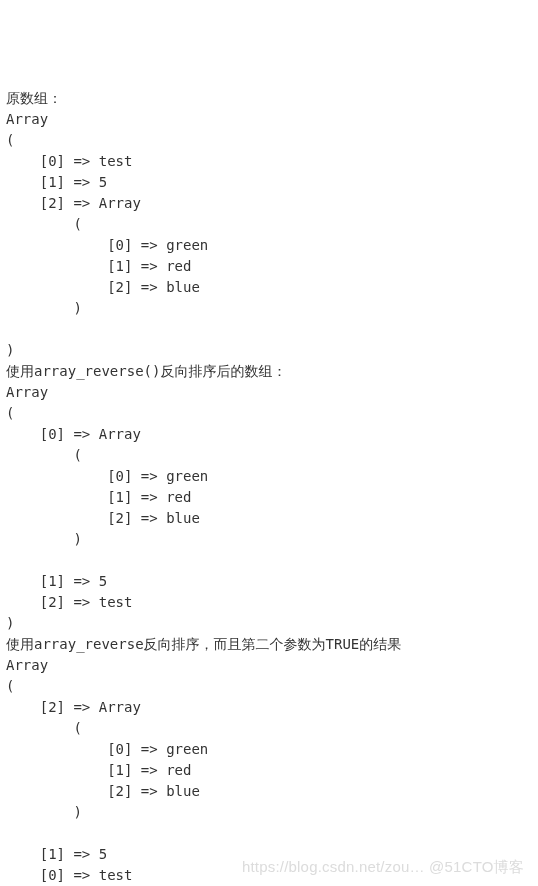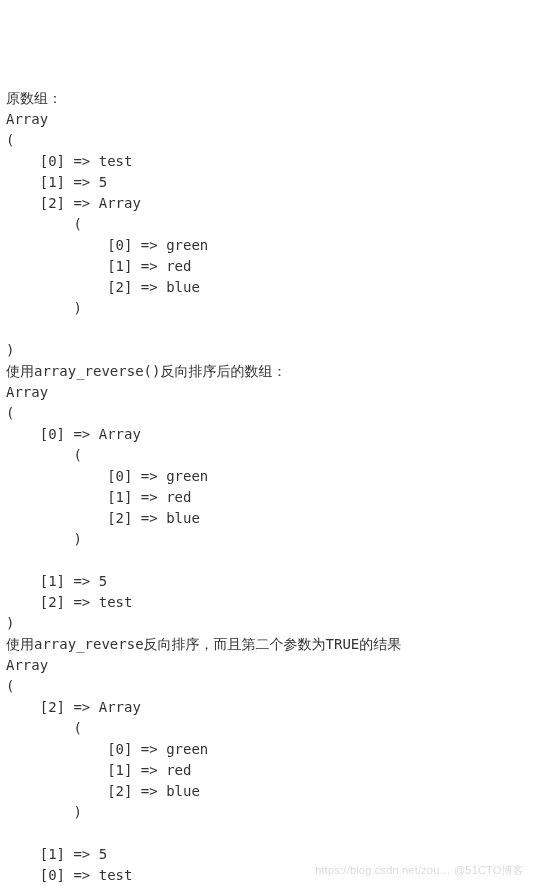--- a/index.html
+++ b/index.html
@@ -20,21 +20,21 @@
       line-height: 1.5;
     }
     .content {
       white-space: pre;
     }
     .watermark {
       position: absolute;
       bottom: 8px;
       right: 14px;
       color: #dcdcdc;
-      font-size: 11px;
+      font-size: 15px;
       font-family: "Microsoft YaHei", sans-serif;
       letter-spacing: 0.2px;
     }
   </style>
 </head>
 <body>
 
 
 
 <div class="content">原数组：

